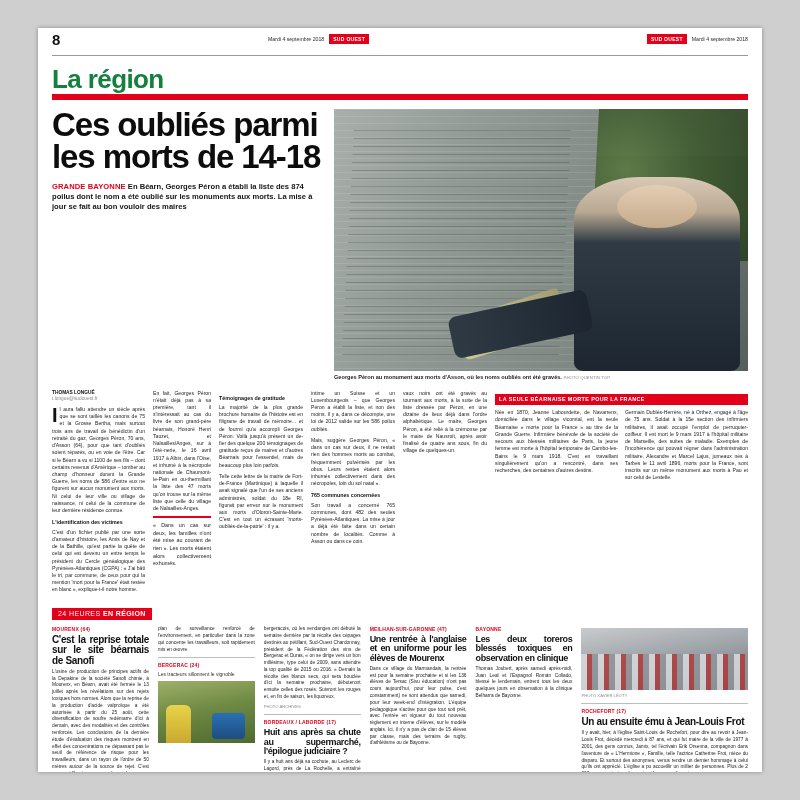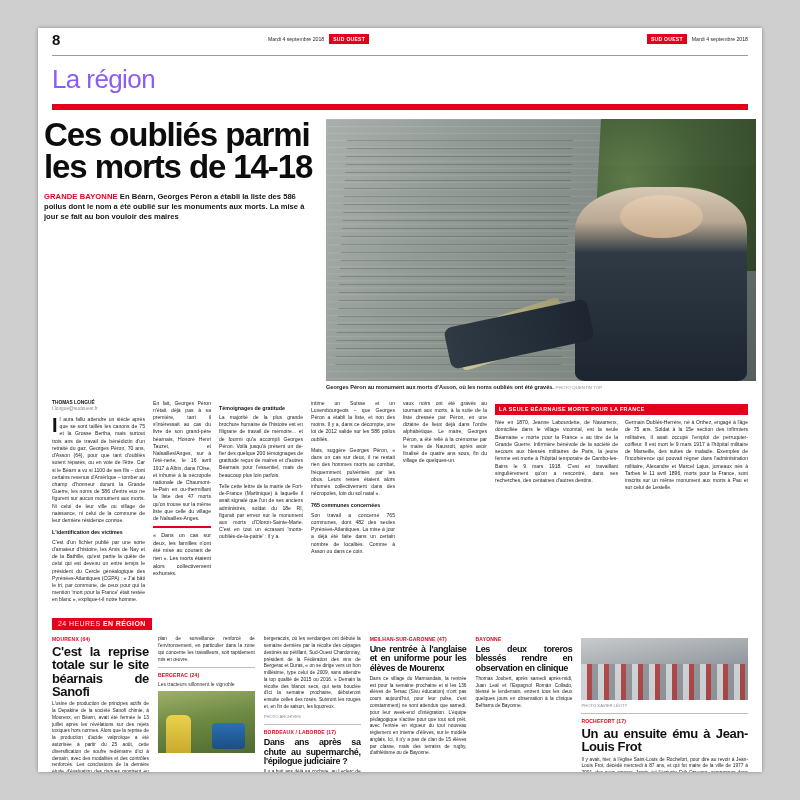--- a/index.html
+++ b/index.html
@@ -36,28 +36,28 @@
     white-space:nowrap;border:1px solid #e2001a;
   }
   .mast-date{font-size:5.2px;color:#2b2b2b;white-space:nowrap;}
   .mast-rule{
     position:absolute;left:14px;right:14px;top:27px;
     height:1px;background:#9a9a9a;
   }
   
   .section-wrap{padding:8px 14px 0 14px;}
   .section-title{
-    color:#8b5cf6;font-size:26px;font-weight:normal;
+    color:#15803d;font-size:26px;font-weight:bold;
     line-height:1;letter-spacing:-.6px;
     font-family:"Liberation Sans", sans-serif;
-    margin:0 0 12px 0;
+    margin:0 0 2px 0;
   }
   .red-bar{height:6px;background:#e2001a;margin:0 0 9px 0;}
   
-  .top{display:flex;gap:10px;padding:0 6px;}
+  .top{display:flex;gap:10px;padding:0 14px;}
   .headline-col{width:272px;flex:0 0 272px;}
   h1.headline{
     margin:0;font-size:33px;line-height:.97;
     font-weight:bold;color:#0d0d0d;letter-spacing:-1.1px;
   }
   .chapo{
     margin-top:9px;font-size:7.6px;line-height:1.30;color:#161616;
     font-weight:bold;
   }
   .chapo .kicker{color:#e2001a;font-weight:bold;letter-spacing:.1px;}
@@ -157,21 +157,21 @@
   .briefs{
     display:flex;gap:9px;padding:6px 14px 0 14px;
   }
   .brief-col{flex:1;font-size:4.8px;line-height:1.42;color:#1c1c1c;text-align:justify;}
   .brief-col.wide{flex:1.72;}
   .loc{
     color:#e2001a;font-weight:bold;font-size:5px;letter-spacing:.2px;
     margin:0 0 2px 0;
   }
   .brief-h{
-    font-size:13px;line-height:1.02;font-weight:bold;color:#111;
+    font-size:10px;line-height:1.02;font-weight:bold;color:#111;
     letter-spacing:-.35px;margin:0 0 3px 0;
   }
   .brief-h.sm{font-size:9px;}
   .brief-sub{font-size:5px;line-height:1.35;color:#333;margin:0 0 3px 0;}
   .brief-col p{margin:0 0 3.5px 0;}
   .sep{height:1px;background:#bdbdbd;margin:4px 0 4px 0;}
   
   .brief-photo{
     width:100%;height:62px;margin:2px 0 3px 0;position:relative;overflow:hidden;
     background:linear-gradient(170deg,#9fb06a 0%,#6f8a43 45%,#4e6a30 100%);
@@ -219,21 +219,21 @@
     <div class="section-title">La région</div>
     <div class="red-bar"></div>
   </div>
 
   <div class="top">
 
     <div class="headline-col">
       <h1 class="headline">Ces oubliés parmi les morts de 14-18</h1>
       <div class="chapo">
         <span class="kicker">GRANDE BAYONNE</span>
-        <span>En Béarn, Georges Péron a établi la liste des 586 poilus dont le nom a été oublié sur les monuments aux morts. La mise à jour se fait au bon vouloir des maires</span>
+        <span>En Béarn, Georges Péron a établi la liste des 874 poilus dont le nom a été oublié sur les monuments aux morts. La mise à jour se fait au bon vouloir des maires</span>
       </div>
     </div>
 
     <div class="photo-col">
       <div class="main-photo">
         <div class="sky"></div>
         <div class="trees"></div>
         <div class="monument"></div>
         <div class="palm"></div>
         <div class="man"></div>
@@ -311,33 +311,33 @@
       <div class="loc">BERGERAC (24)</div>
       <div class="brief-sub">Les tracteurs sillonnent le vignoble</div>
       <div class="brief-photo vines"></div>
     </div>
 
     <div class="brief-col">
       <p>bergeracois, où les vendanges ont débuté la semaine dernière par la récolte des cépages destinés au pétillant, Sud-Ouest Chardonnay, président de la Fédération des vins de Bergerac et Duras, « on se dirige vers un bon millésime, type celui de 2009, sans attendre la top qualité de 2015 ou 2016. » Demain la récolte des blancs secs, qui sera bouclée d'ici la semaine prochaine, débuteront ensuite celles des rosés. Suivront les rouges et, en fin de saison, les liquoreux.</p>
       <div class="photo-credit">PHOTO ARCHIVES</div>
       <div class="sep"></div>
       <div class="loc">BORDEAUX / LABORDE (17)</div>
-      <div class="brief-h sm">Dans ans après sa chute au supermarché, l'épilogue judiciaire ?</div>
+      <div class="brief-h sm">Huit ans après sa chute au supermarché, l'épilogue judiciaire ?</div>
       <p>Il y a huit ans déjà sa cochute, au Leclerc de Lagord, près de La Rochelle, a entraîné Claude P. un Rochelais aujourd'hui âgé de 71 ans, dans un état de paralysie quasi totale. L'audience se tient ce mardi au tribunal de grande instance de La Rochelle.</p>
     </div>
 
     <div class="brief-col">
       <div class="loc">MEILHAN-SUR-GARONNE (47)</div>
       <div class="brief-h sm">Une rentrée à l'anglaise et en uniforme pour les élèves de Mourenx</div>
       <p>Dans ce village du Marmandais, la rentrée est pour la semaine prochaine et si les 136 élèves de Tersac (Sivu éducation) n'ont pas cours aujourd'hui, pour leur pulse, c'est constamment) ne sont attendus que samedi, pour leur week-end d'intégration. L'équipe pédagogique s'active pour que tout soit prêt, avec l'entrée en vigueur du tout nouveau règlement en interne d'élèves, sur le modèle anglais. Ici, il n'y a pas de clan de 15 élèves par classe, mais des terrains de rugby, d'athlétisme ou de Bayonne.</p>
     </div>
 
     <div class="brief-col">
       <div class="loc">BAYONNE</div>
-      <div class="brief-h sm">Les deux toreros blessés rendre en observation en clinique</div>
+      <div class="brief-h sm">Les deux toreros blessés toxiques en observation en clinique</div>
       <p>Thomas Joubert, après samedi après-midi, Juan Leal et l'Espagnol Román Collado, blessé le lendemain, entrent tous les deux quelques jours en observation à la clinique Belharra de Bayonne.</p>
     </div>
 
     <div class="brief-col wide">
       <div class="brief-photo crowd"></div>
       <div class="photo-credit">PHOTO XAVIER LÉOTY</div>
       <div class="sep"></div>
       <div class="loc">ROCHEFORT (17)</div>
       <div class="brief-h">Un au ensuite ému à Jean-Louis Frot</div>
       <p>Il y avait, hier, à l'église Saint-Louis de Rochefort, pour dire au revoir à Jean-Louis Frot, décédé mercredi à 87 ans, et qui fut maire de la ville de 1977 à 2001, des gens connus, Jamix, tel l'écrivain Erik Orsenna, compagnon dans l'aventure de « L'Hermione », Famille, telle l'actrice Catherine Frot, nièce du disparu. Et surtout des anonymes, venus rendre un dernier hommage à celui qu'ils ont apprécié. L'église a pu accueillir un millier de personnes. Plus de 2 000 se pressaient sur le parvis et les rues adjacentes.</p>

